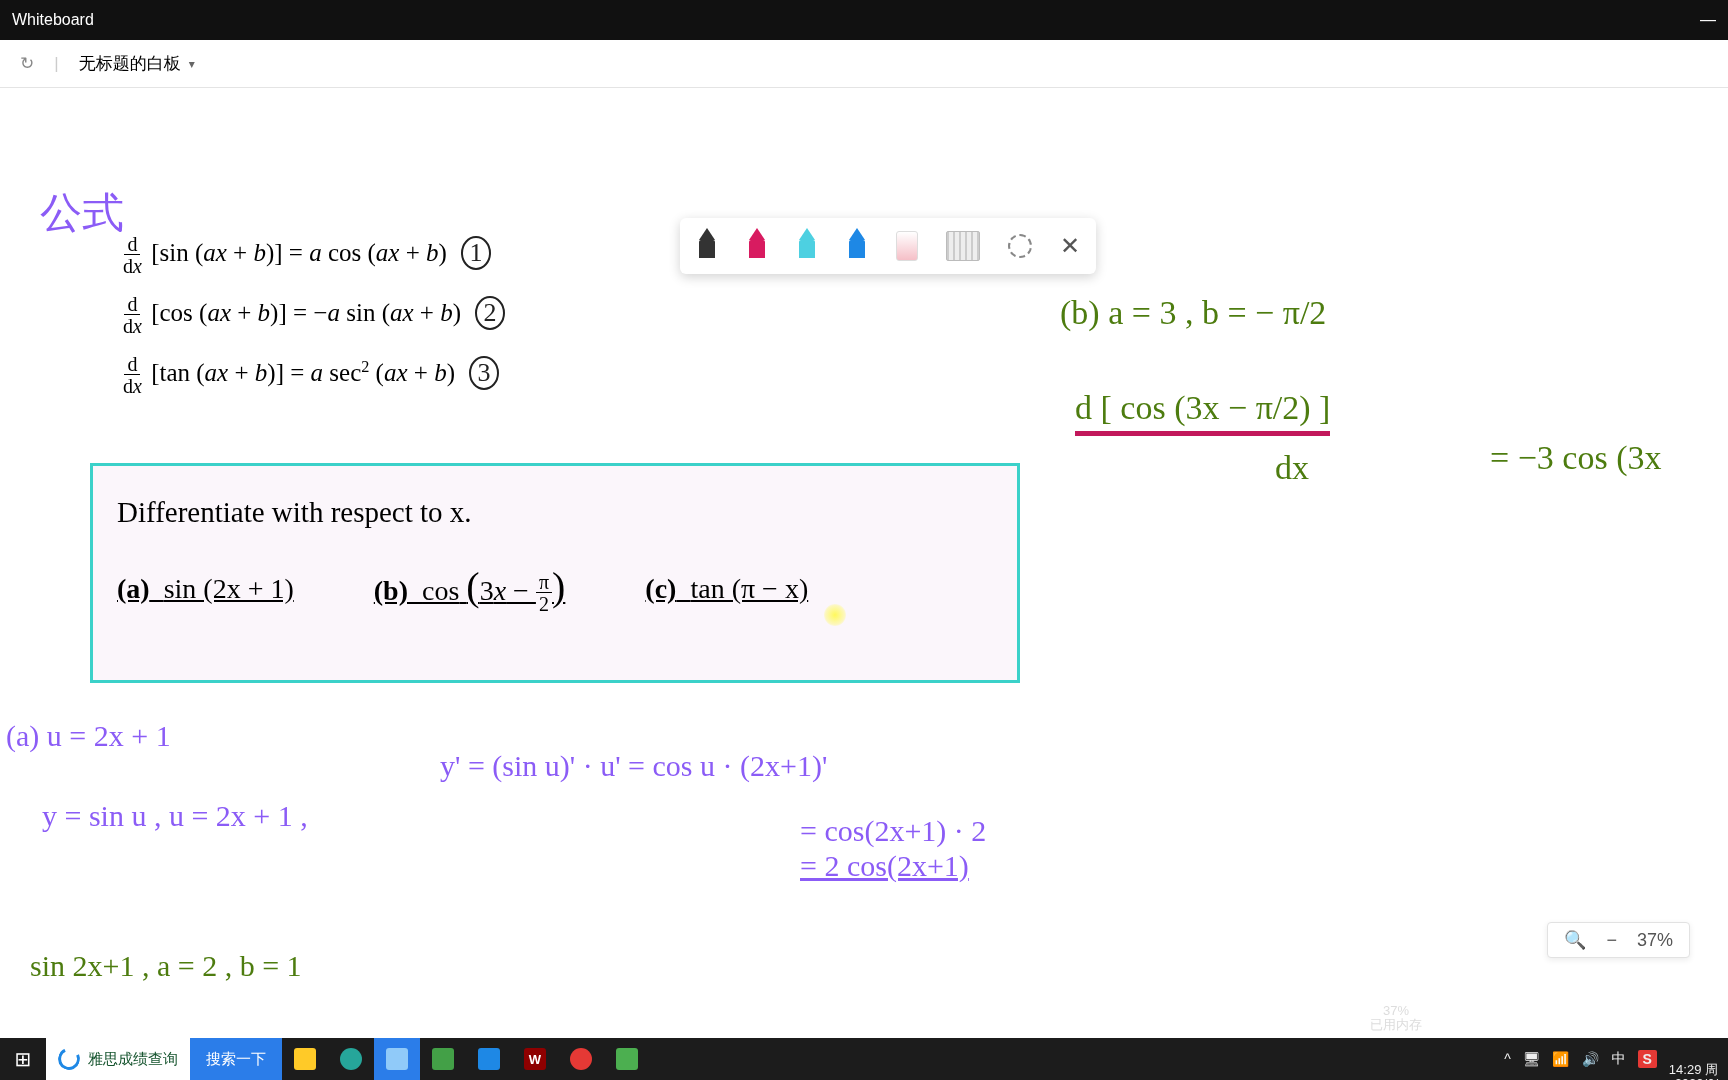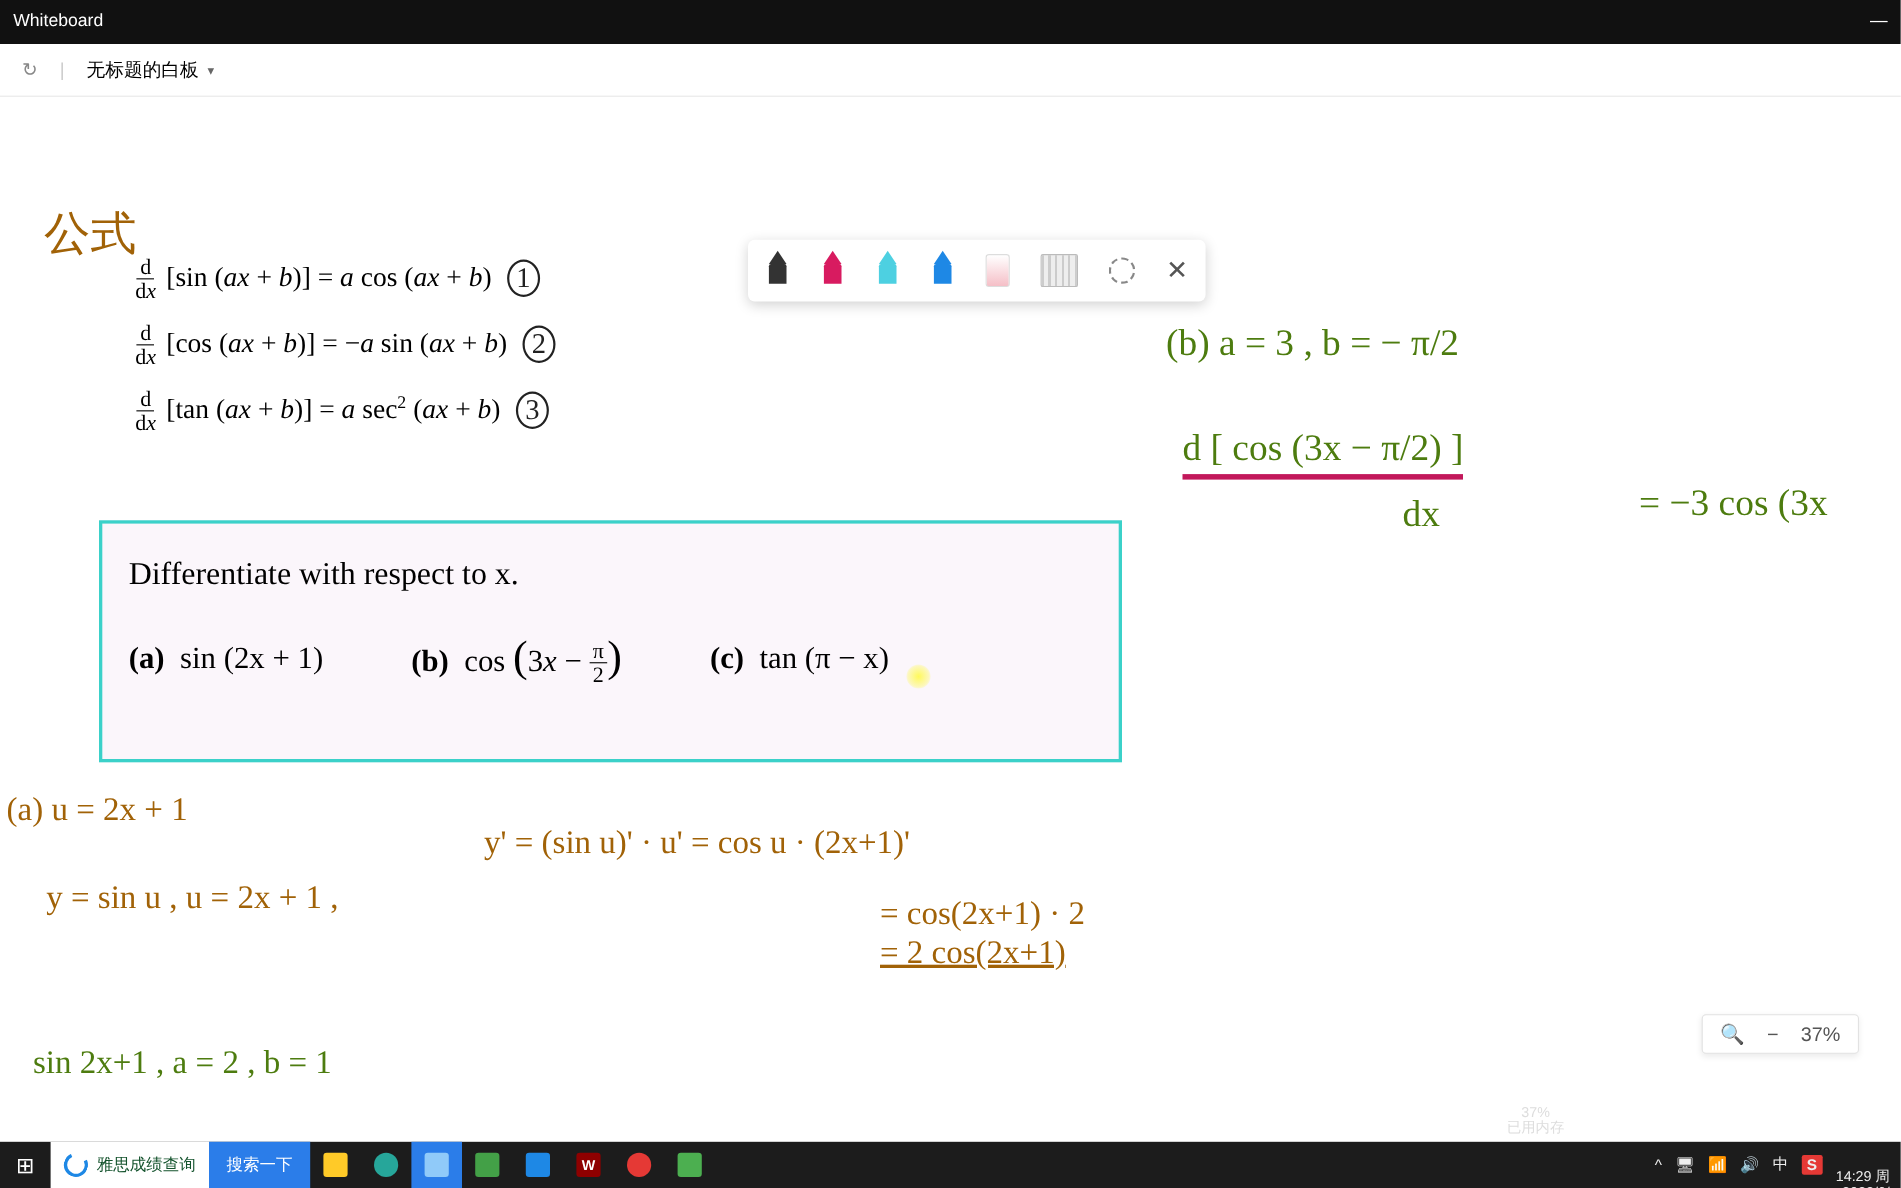--- a/index.html
+++ b/index.html
@@ -50,32 +50,32 @@
     line-height: 2.4;
   }
   .formula-block .row { display: flex; align-items: center; gap: 14px; }
   .circ { font-family: "Segoe Script", cursive; font-size: 26px; color: #222; border: 2px solid #222; border-radius: 50%; width: 30px; height: 34px; display: inline-flex; align-items: center; justify-content: center; line-height: 1;}
   .frac { display: inline-flex; flex-direction: column; align-items: center; font-size: 20px; vertical-align: middle; }
   .frac .num { border-bottom: 1.5px solid #000; padding: 0 3px; line-height: 1; }
   .frac .den { padding: 0 3px; line-height: 1.1; }
   .problem-box {
     position: absolute; left: 90px; top: 375px; width: 930px; height: 220px;
     border: 3px solid #3bd1c9; background: #fbf6fb;
-    padding: 30px 24px; font-family: "Times New Roman", serif; margin-top: 10px;
+    padding: 30px 24px; font-family: "Times New Roman", serif;
   }
   .problem-box .prompt { font-size: 29px; margin-bottom: 34px; }
-  .problem-box .parts { display: flex; gap: 80px; font-size: 28px; align-items: center; }
+  .problem-box .parts { display: flex; gap: 80px; font-size: 28px; align-items: center; text-decoration: underline; }
   .cursor-mark {
     position: absolute; left: 824px; top: 516px; width: 22px; height: 22px;
     background: radial-gradient(circle,#fff95b 0%, rgba(255,249,91,0.4) 60%, transparent 80%);
     border-radius: 50%;
   }
   .hand {
     position: absolute; font-family: "Segoe Script","Comic Sans MS",cursive;
-    color: #a16207; font-size: 30px; line-height: 1.2; white-space: nowrap;
+    color: #8b5cf6; font-size: 30px; line-height: 1.2; white-space: nowrap;
   }
   .pink { color: #4d7c0f; }
   .zoom-ctrl {
     position: absolute; right: 38px; bottom: 50px;
     display: flex; align-items: center; gap: 20px;
     background: #fff; border: 1px solid #e2e2e2; border-radius: 4px;
     padding: 6px 16px; font-size: 18px; color: #555;
     box-shadow: 0 2px 6px rgba(0,0,0,0.08);
   }
   .taskbar {

